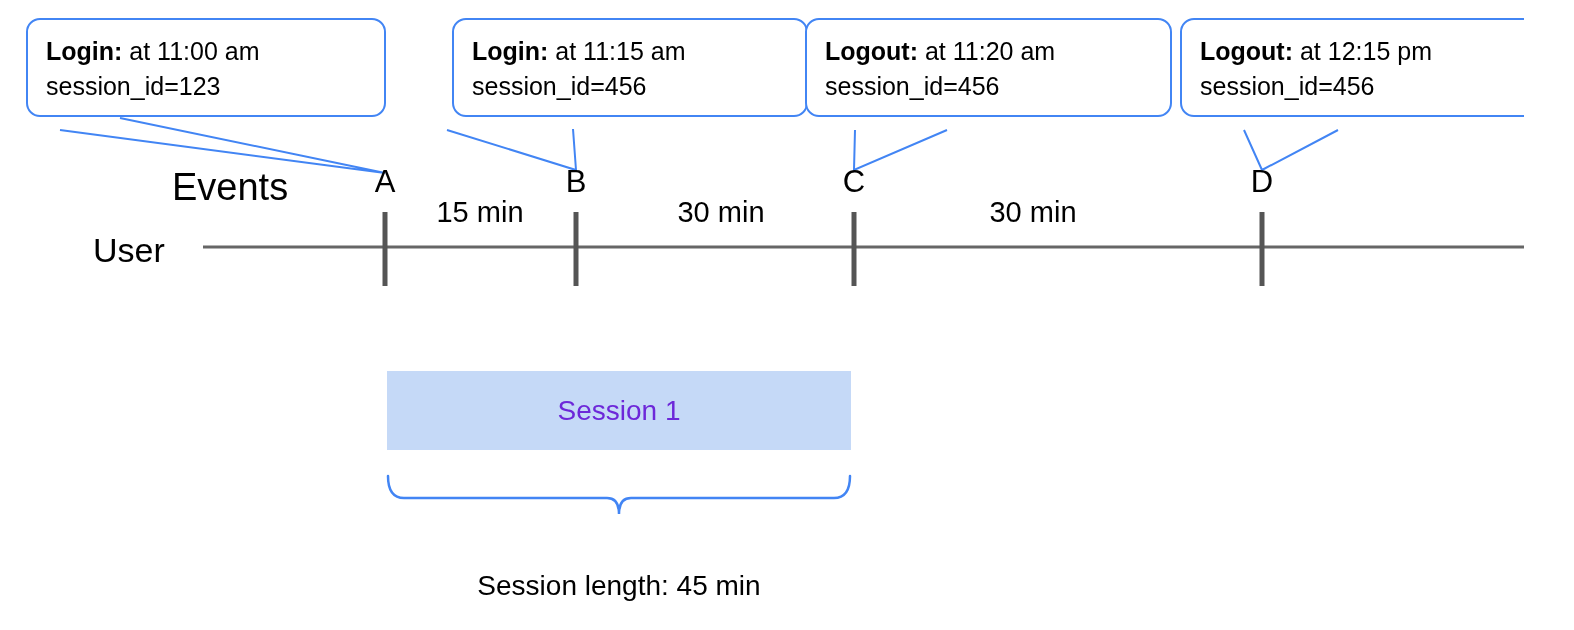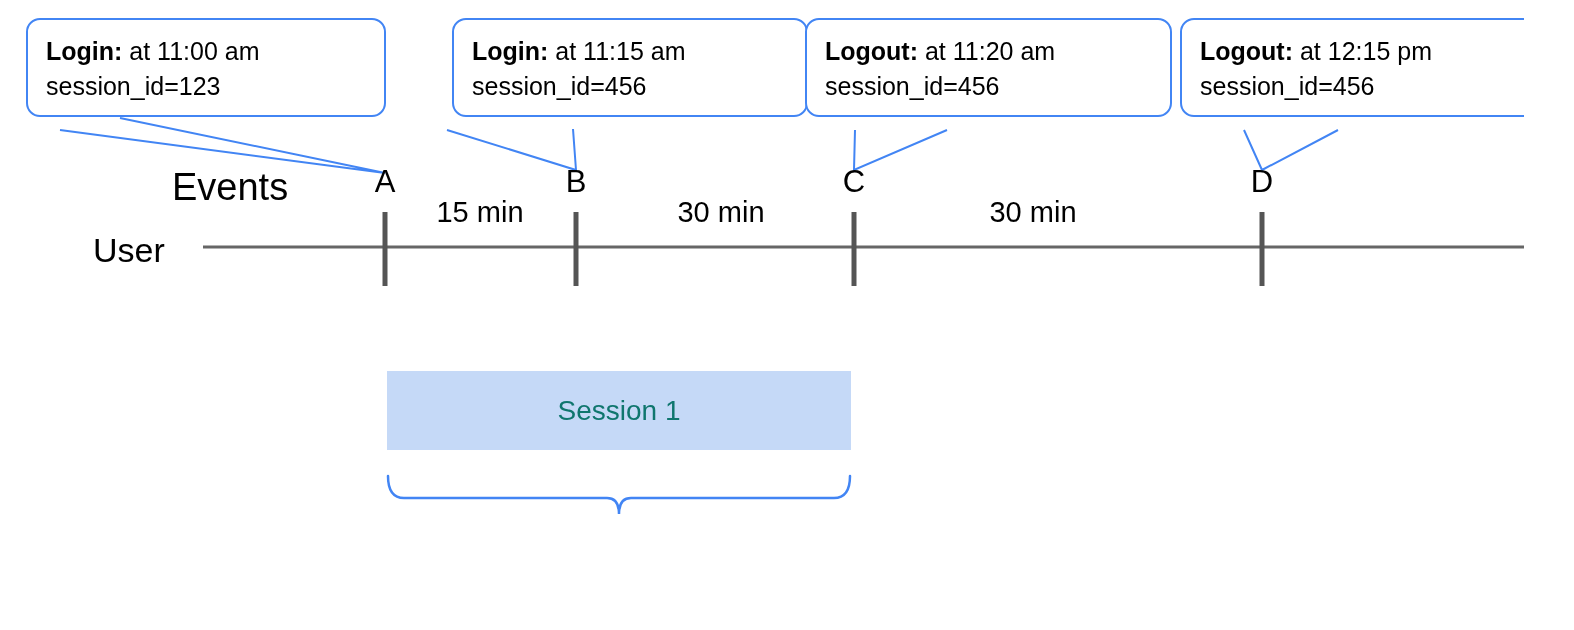--- a/index.html
+++ b/index.html
@@ -73,21 +73,21 @@
   }
 
   
   #session-bar {
     position: absolute;
     background: #c5d9f7;
     display: flex;
     align-items: center;
     justify-content: center;
     font-size: 28px;
-    color: #0f766e;
+    color: #6d28d9;
     z-index: 3;
   }
 
   .caption {
     position: absolute;
     font-size: 28px;
     white-space: nowrap;
     transform: translateX(-50%);
     z-index: 4;
   }
@@ -152,14 +152,15 @@
   <div class="lbl tick-letter" style="left:1262px;">D</div>
 
   <div class="lbl gap-label" style="left:480px;">15 min</div>
   <div class="lbl gap-label" style="left:721px;">30 min</div>
   <div class="lbl gap-label" style="left:1033px;">30 min</div>
 
   <div id="session-bar" style="left: 387px; top: 371px; width: 464px; height: 79px; background: rgb(197, 217, 247);">
     <span>Session 1</span>
   </div>
 
+  <div class="caption" style="left:619px; top:570px;">Session length: 45 min</div>
 
 </div>
 
 </body></html>

